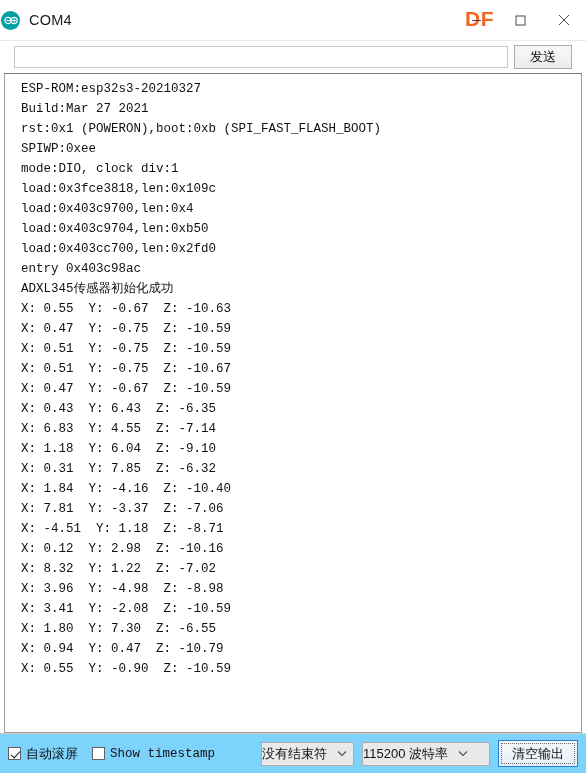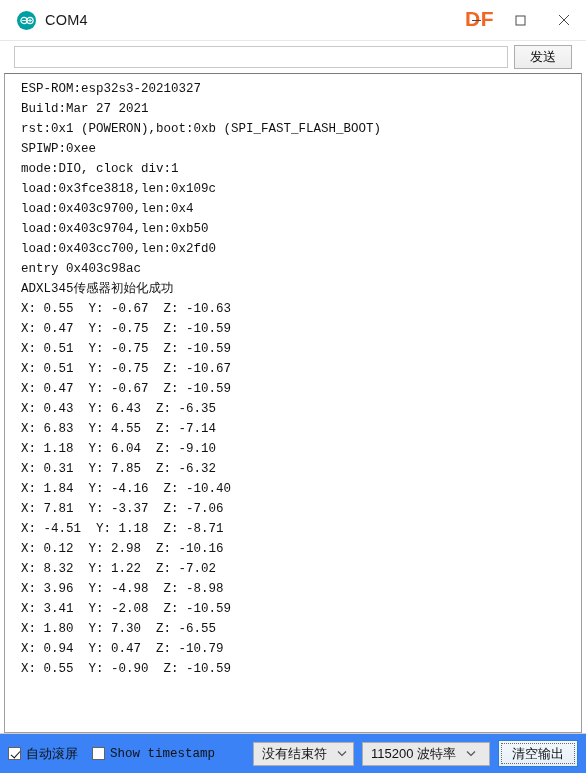--- a/index.html
+++ b/index.html
@@ -31,21 +31,21 @@
     height: 40px;
     flex: 0 0 40px;
     background: #ffffff;
     display: flex;
     align-items: center;
     border-bottom: 1px solid #e8e8e8;
   }
   .title-left {
     display: flex;
     align-items: center;
-    padding-left: 17px;
+    padding-left: 1px;
     gap: 9px;
   }
   .app-icon {
     width: 19px; height: 19px;
     border-radius: 50%;
     background: #009FA3;
     display: flex;
     align-items: center;
     justify-content: center;
     flex: 0 0 19px;
@@ -147,21 +147,21 @@
   }
   .console .line { height: 20px; }
   .console .line.cjk {
     font-family: "Liberation Mono", "DejaVu Sans", monospace;
   }
 
   
   .statusbar {
     flex: 0 0 40px;
     height: 40px;
-    background: #3b82f6;
+    background: #7dd3fc;
     border-top: 1px solid #cfcfcf;
     display: flex;
     align-items: center;
     padding: 0 8px;
     box-sizing: border-box;
     gap: 0;
   }
   .chk-group {
     display: flex;
     align-items: center;
@@ -199,21 +199,20 @@
   .spacer { flex: 1 1 auto; }
 
   .combo {
     height: 24px;
     border: 1px solid #adadad;
     background: #e9e9e9;
     display: flex;
     align-items: center;
     box-sizing: border-box;
     margin-right: 8px;
-    padding-left: 8px;
     padding-right: 4px;
     gap: 8px;
     font-size: 13px;
     color: #111;
     white-space: nowrap;
   }
   .combo .caret {
     width: 14px;
     display:flex;
     align-items:center;

